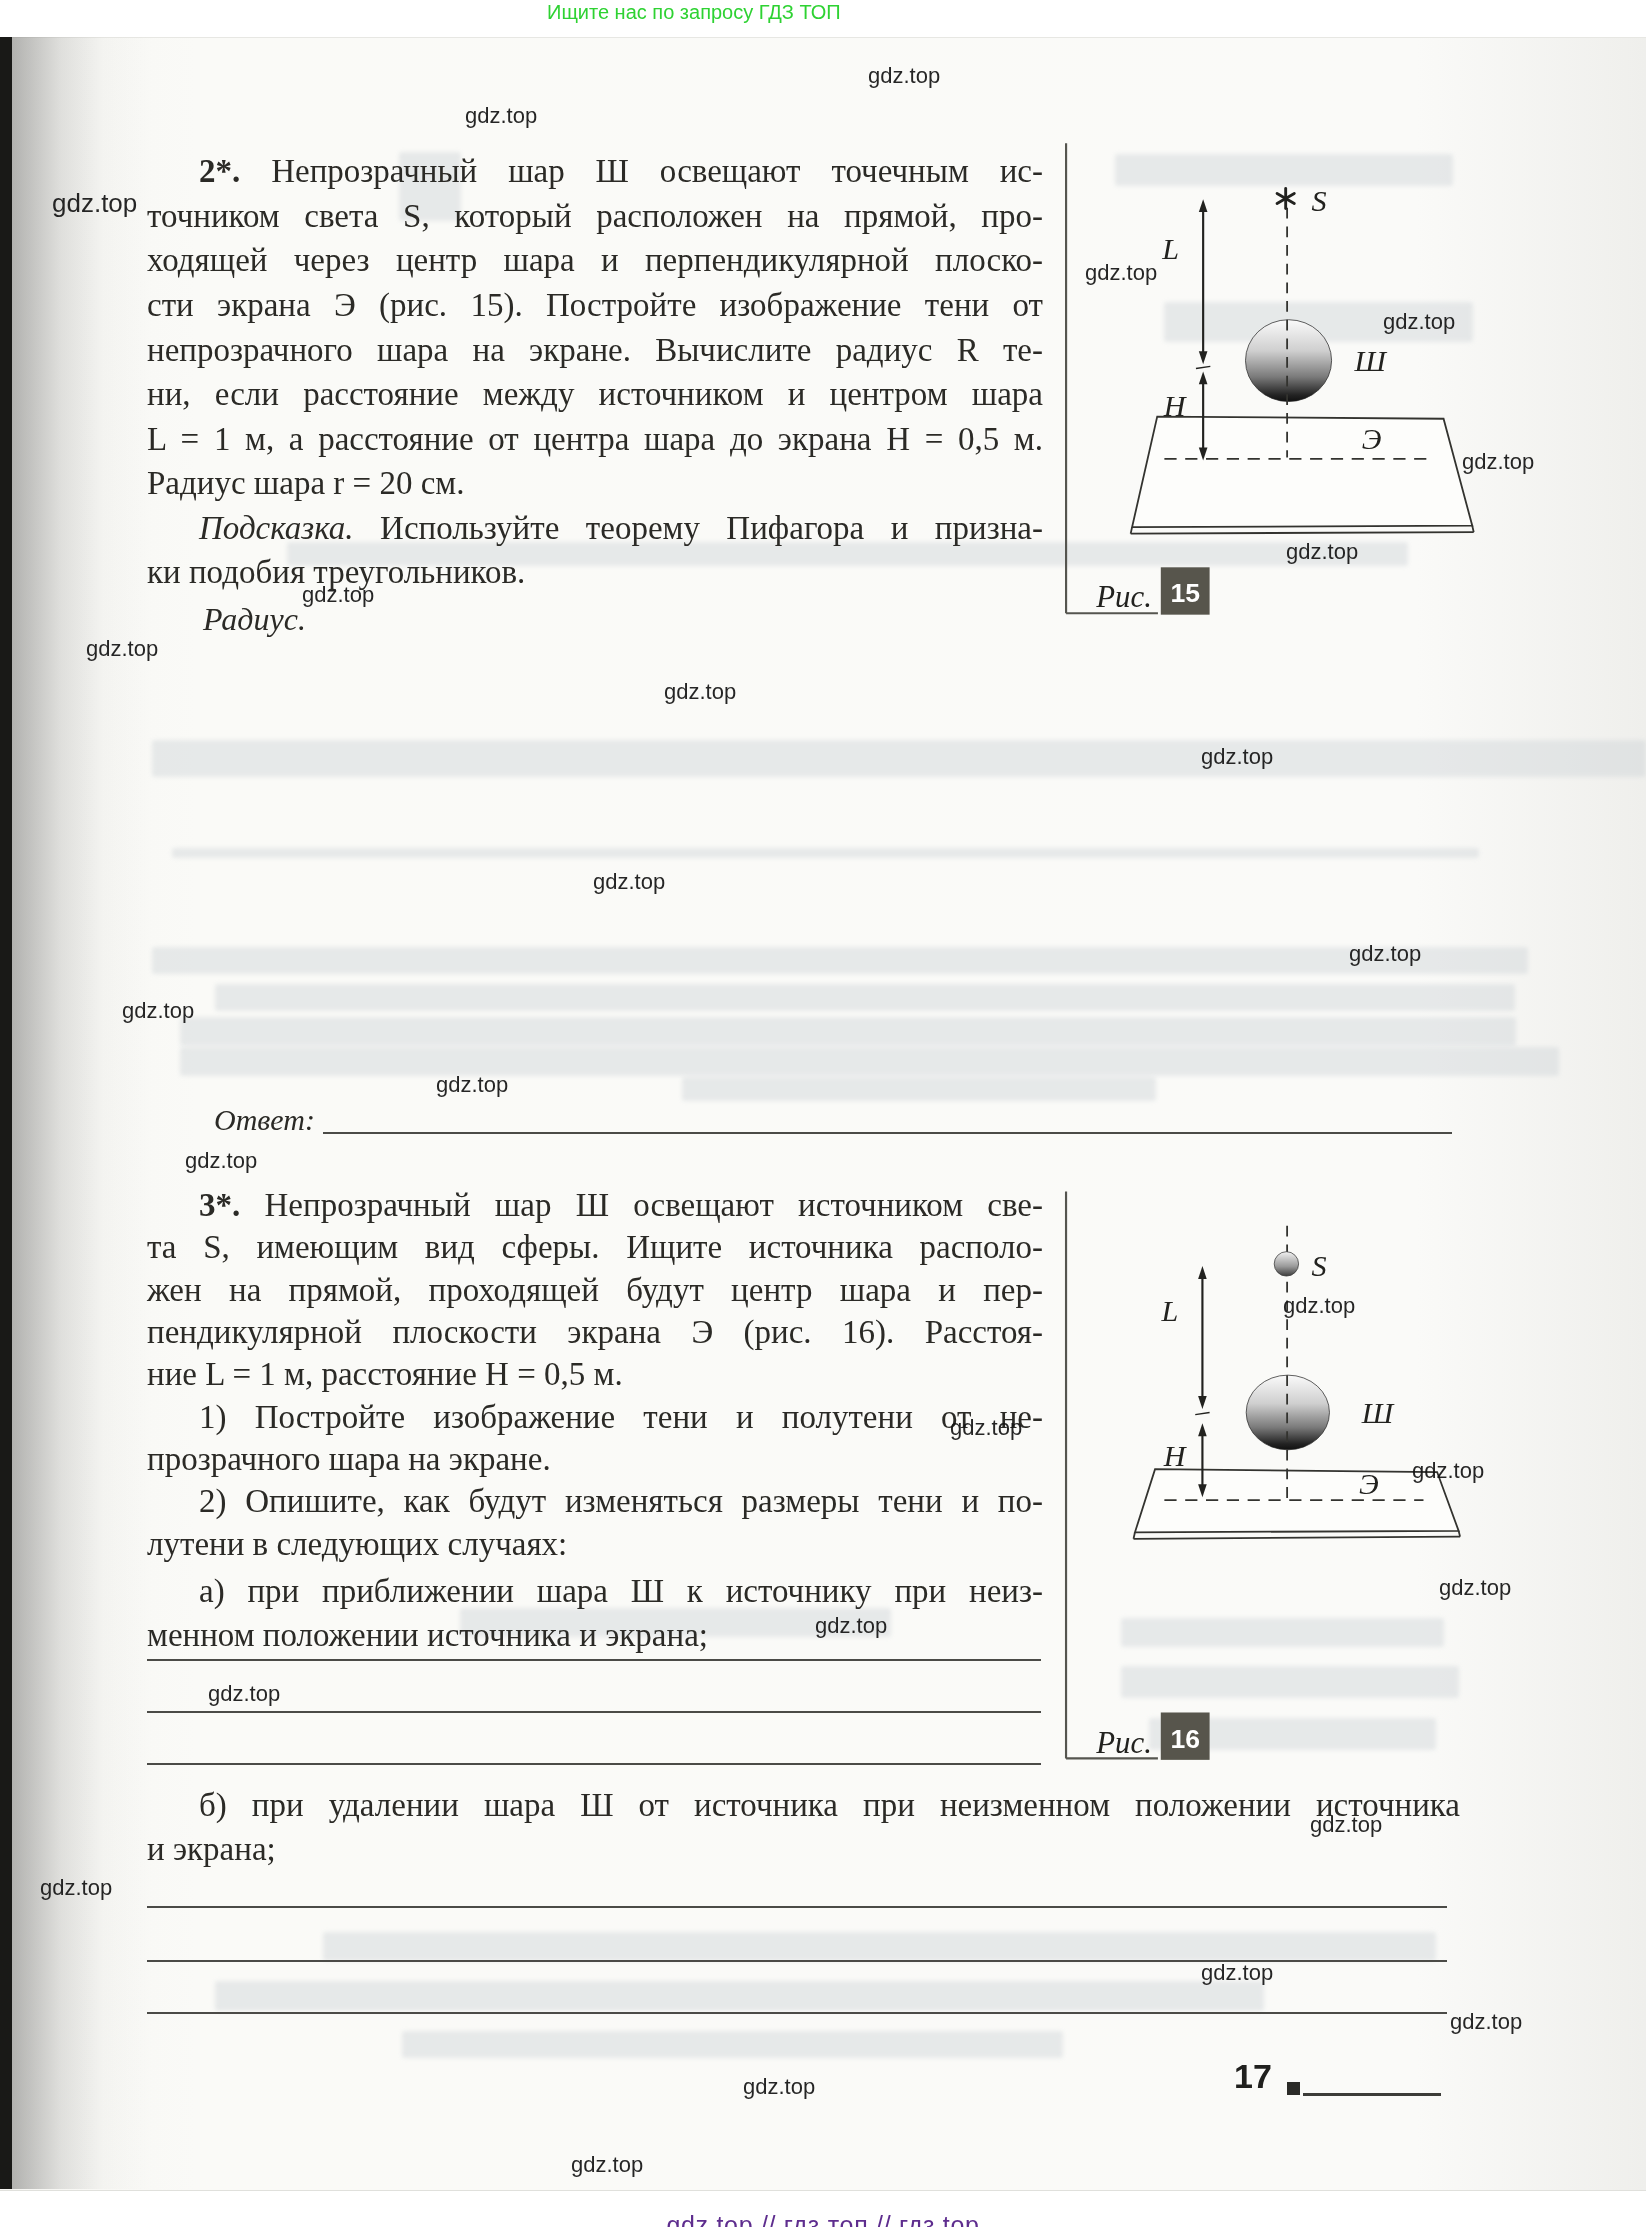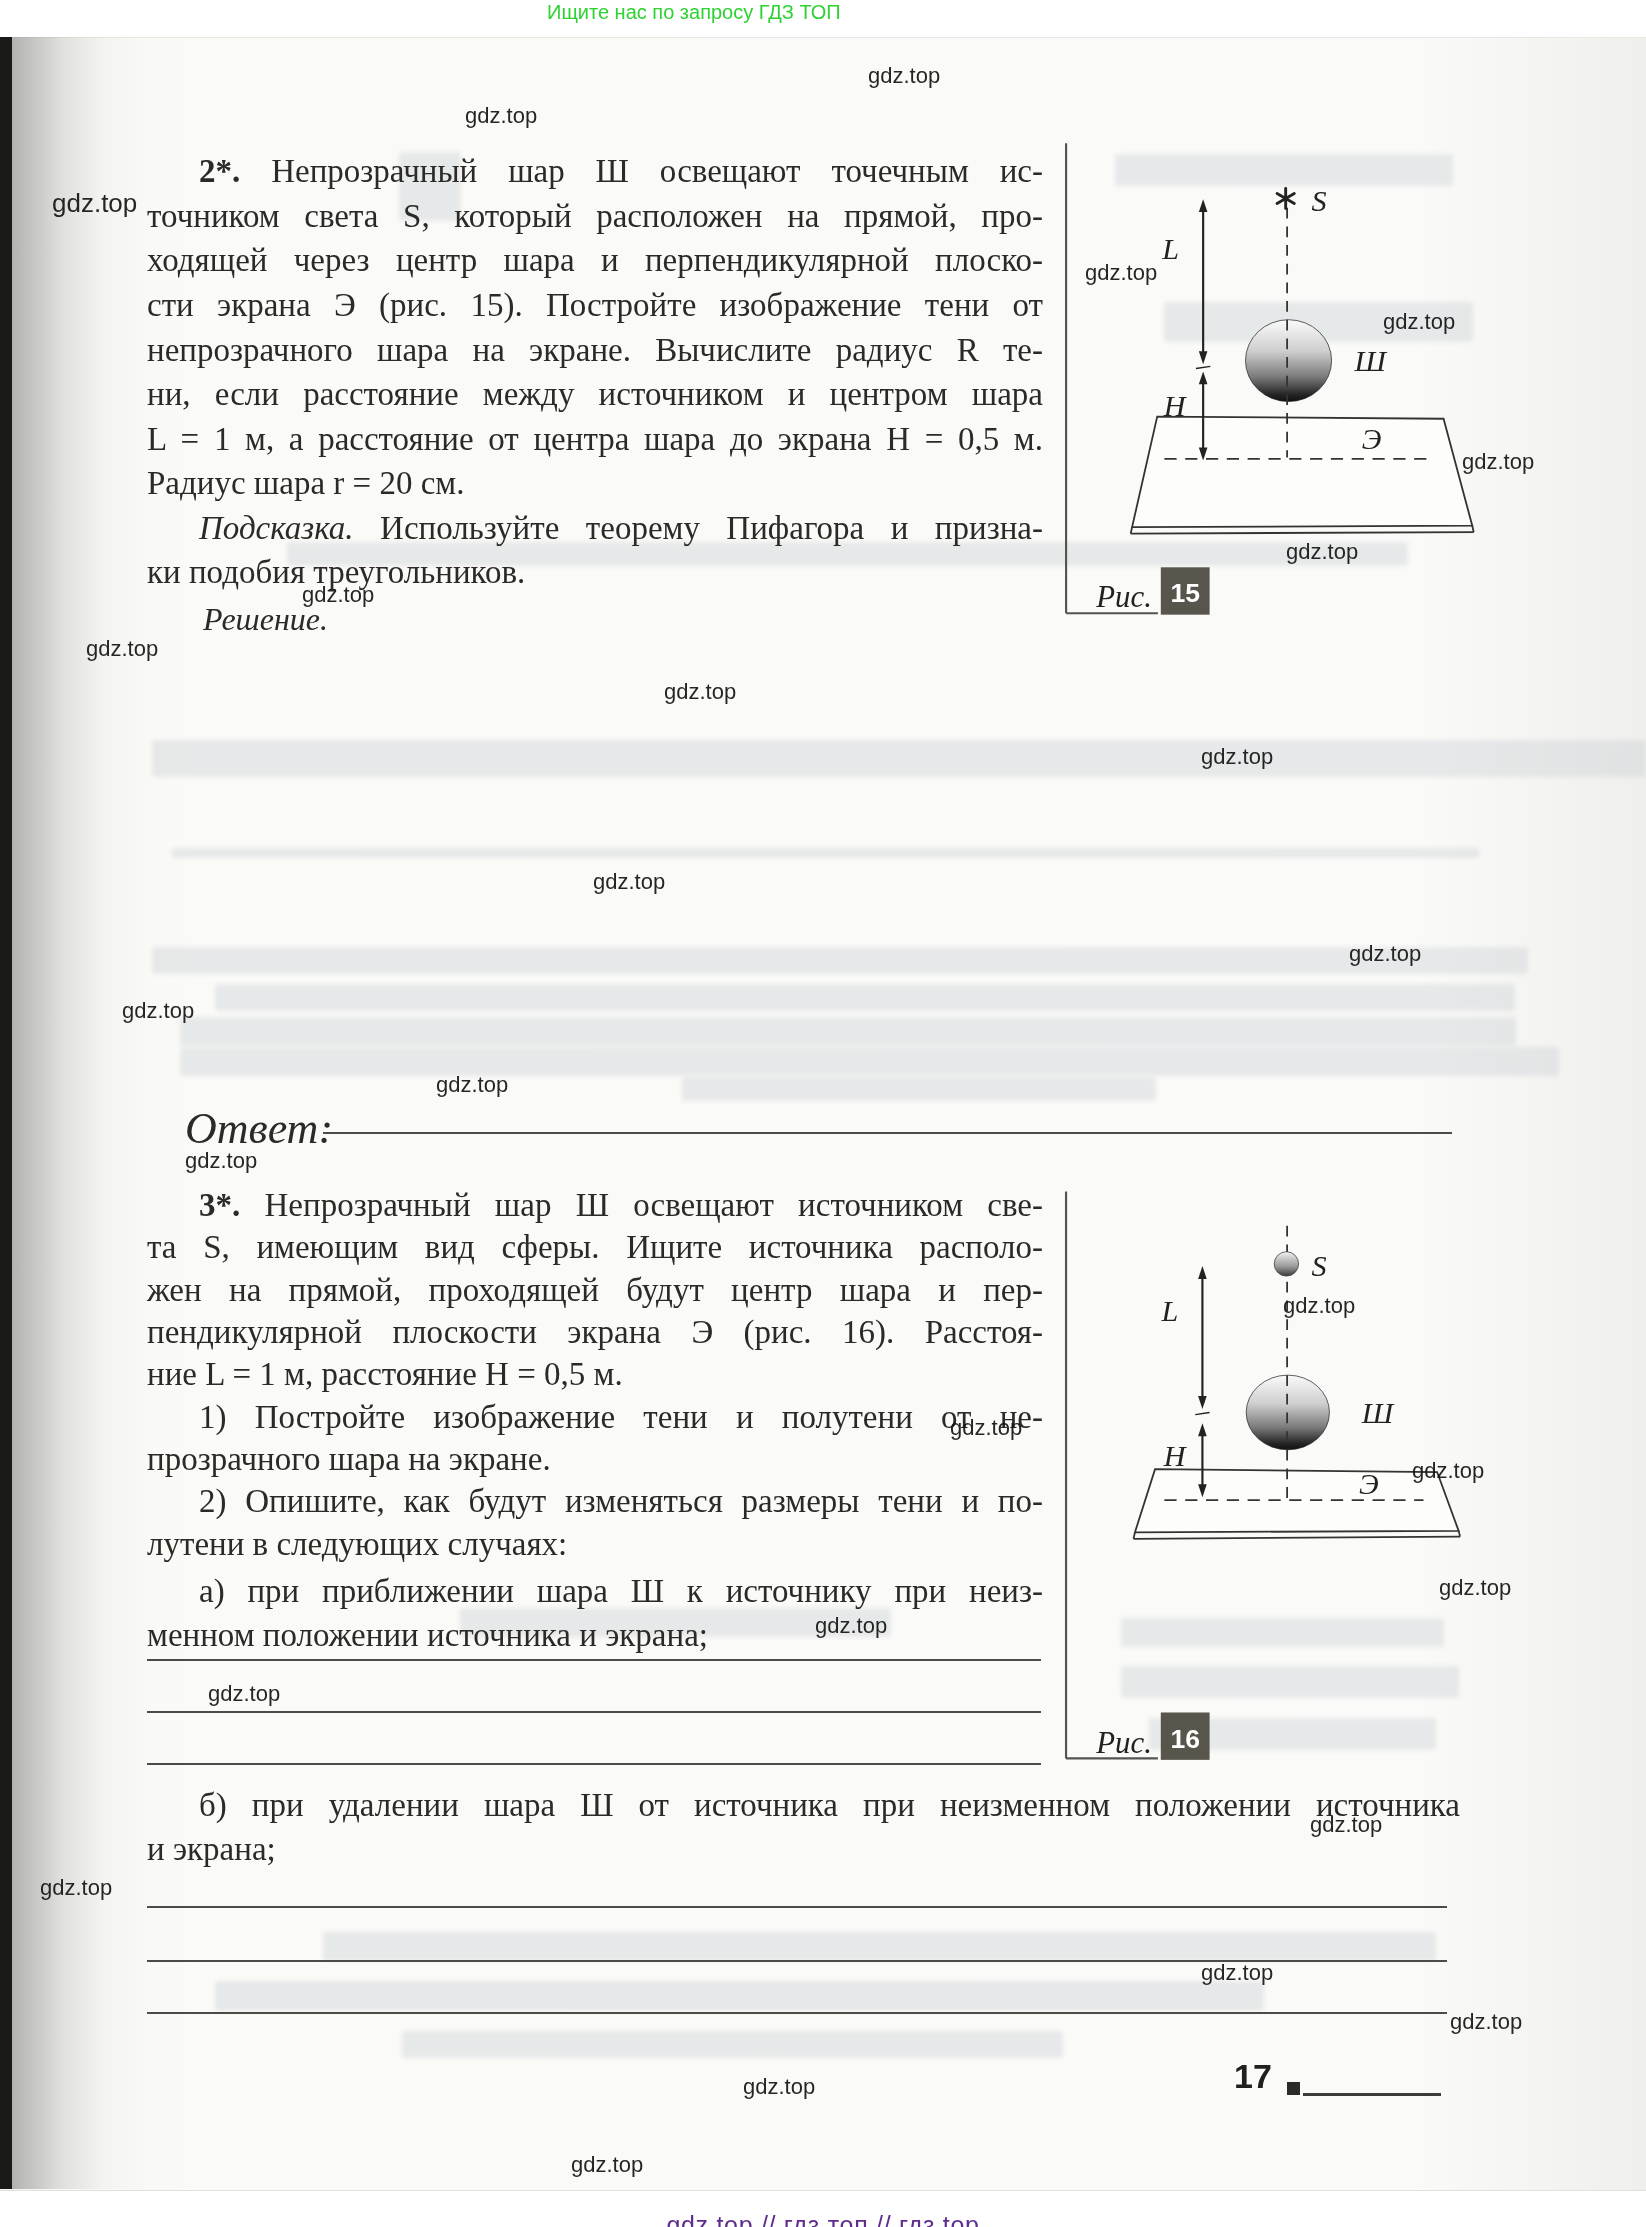--- a/index.html
+++ b/index.html
@@ -84,21 +84,21 @@
   <div class="textline" style="top:238px">ходящей через центр шара и перпендикулярной плоско-</div>
   <div class="textline" style="top:283px">сти экрана Э (рис. 15). Постройте изображение тени от</div>
   <div class="textline" style="top:328px">непрозрачного шара на экране. Вычислите радиус R те-</div>
   <div class="textline" style="top:372px">ни, если расстояние между источником и центром шара</div>
   <div class="textline" style="top:417px">L = 1 м, а расстояние от центра шара до экрана H = 0,5 м.</div>
   <div class="textline short" style="top:461px">Радиус шара r = 20 см.</div>
   <div class="textline" style="top:506px"><i style="text-indent:52px;display:inline-block;">Подсказка.</i><span> Используйте теорему Пифагора и призна-</span></div>
   <div class="textline short" style="top:550px">ки подобия треугольников.</div>
 </div>
 
-<div class="lbl-italic" style="left:203px;top:601px;">Решение.</div>
+<div class="lbl-italic" style="left:203px;top:601px;">Радиус.</div>
 
 <svg class="fig" style="left:1056px;top:136px;" width="445" height="488" viewBox="0 0 620 680">
   <defs>
     <linearGradient id="fade15" x1="0" y1="0" x2="1" y2="0">
       <stop offset="0" stop-color="#55554f"></stop>
         <stop offset="0.82" stop-color="#55554f"></stop>
         <stop offset="1" stop-color="#55554f" stop-opacity="0"></stop>
     </linearGradient>
     <linearGradient id="ball15" x1="0" y1="0" x2="0" y2="1">
       <stop offset="0" stop-color="#fafafa"></stop>
@@ -146,21 +146,21 @@
   <text class="svg-ital" x="150" y="390">H</text>
   <text class="svg-ital" x="356" y="104">S</text>
   <text class="svg-ital" x="416" y="328">Ш</text>
   <text class="svg-ital" x="426" y="436">Э</text>
 
   <text class="svg-caption" x="56" y="657">Рис.</text>
   <rect x="146" y="601" width="68" height="66" fill="#57554c"></rect>
   <text class="svg-num" x="180" y="650" text-anchor="middle">15</text>
 </svg>
 
-<div class="lbl-italic" style="left:185px;top:1103px;font-size:44px;">Ответ:</div>
+<div class="lbl-italic" style="left:214px;top:1103px;font-size:30px;">Ответ:</div>
 <div class="blank" style="left:323px;top:1132px;width:1129px;"></div>
 
 <div>
   <div class="textline" style="top:1184px;line-height:42px;height:42px;"><b style="text-indent:52px;display:inline-block;">3*.</b><span> Непрозрачный шар Ш освещают источником све-</span></div>
   <div class="textline" style="top:1226px;line-height:42px;height:42px;">та S, имеющим вид сферы. Ищите источника располо-</div>
   <div class="textline" style="top:1269px;line-height:42px;height:42px;">жен на прямой, проходящей будут центр шара и пер-</div>
   <div class="textline" style="top:1311px;line-height:42px;height:42px;">пендикулярной плоскости экрана Э (рис. 16). Расстоя-</div>
   <div class="textline short" style="top:1353px;line-height:42px;height:42px;">ние L = 1 м, расстояние H = 0,5 м.</div>
   <div class="textline ind" style="top:1396px;line-height:42px;height:42px;">1) Постройте изображение тени и полутени от не-</div>
   <div class="textline short" style="top:1438px;line-height:42px;height:42px;">прозрачного шара на экране.</div>

